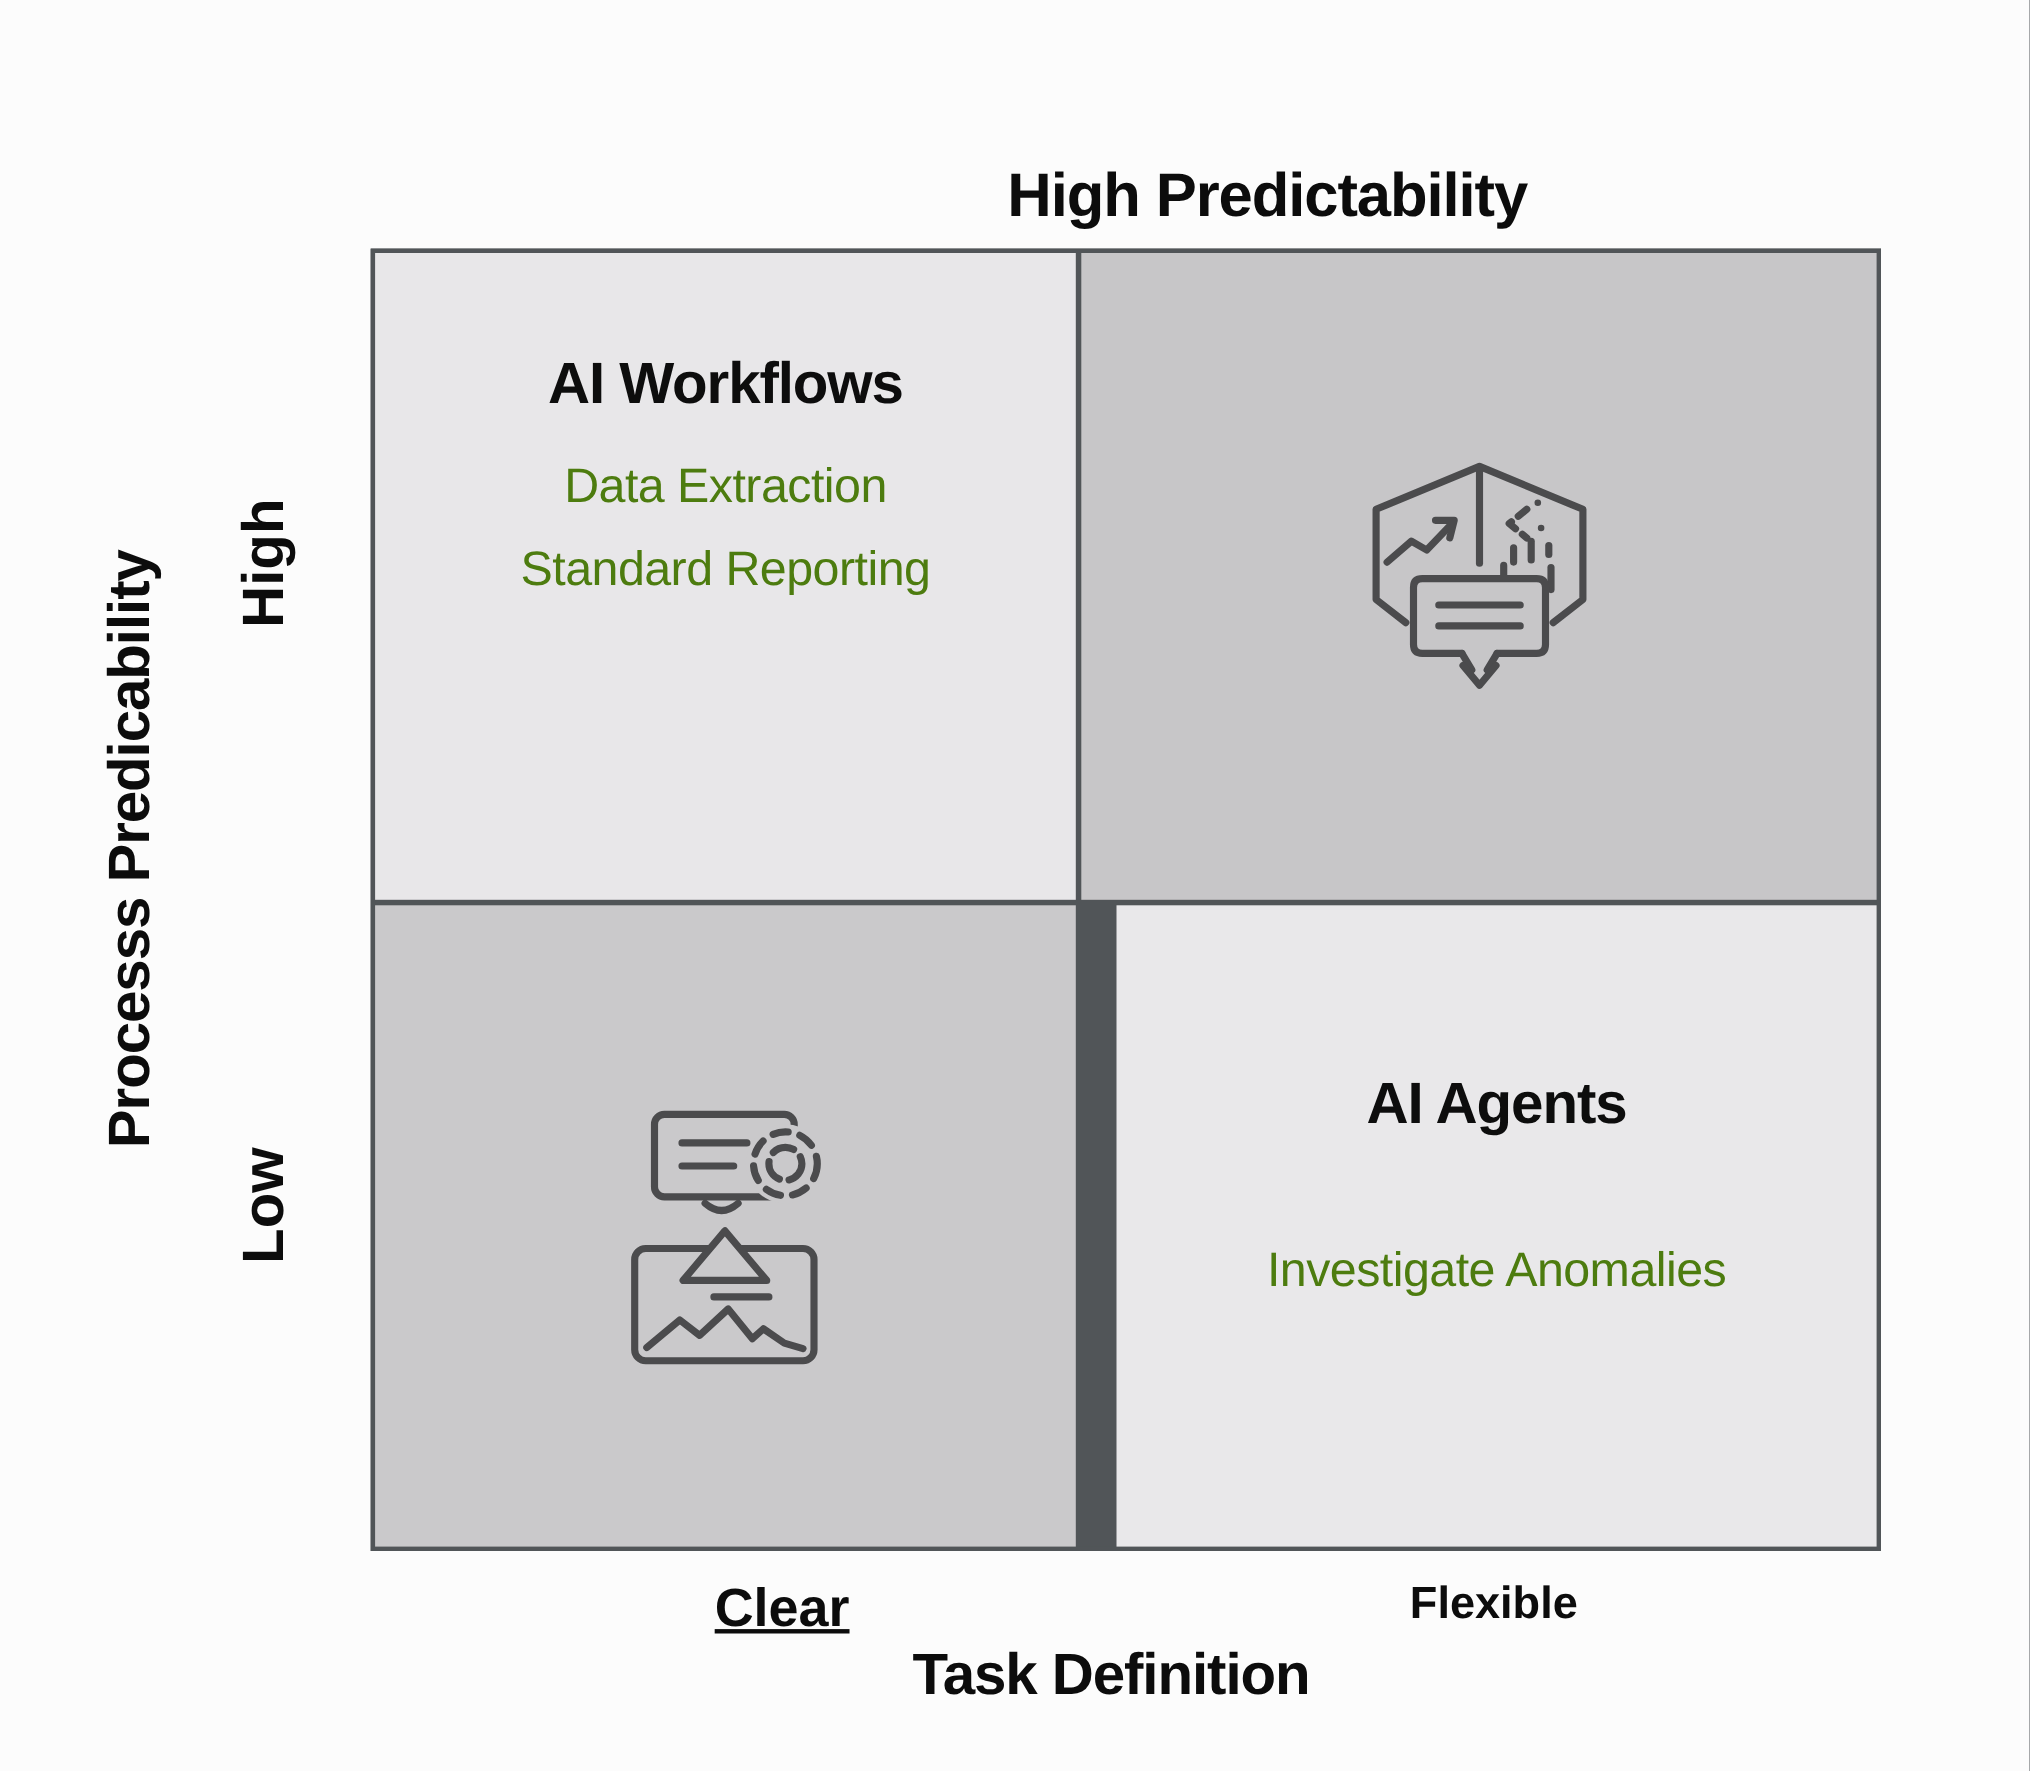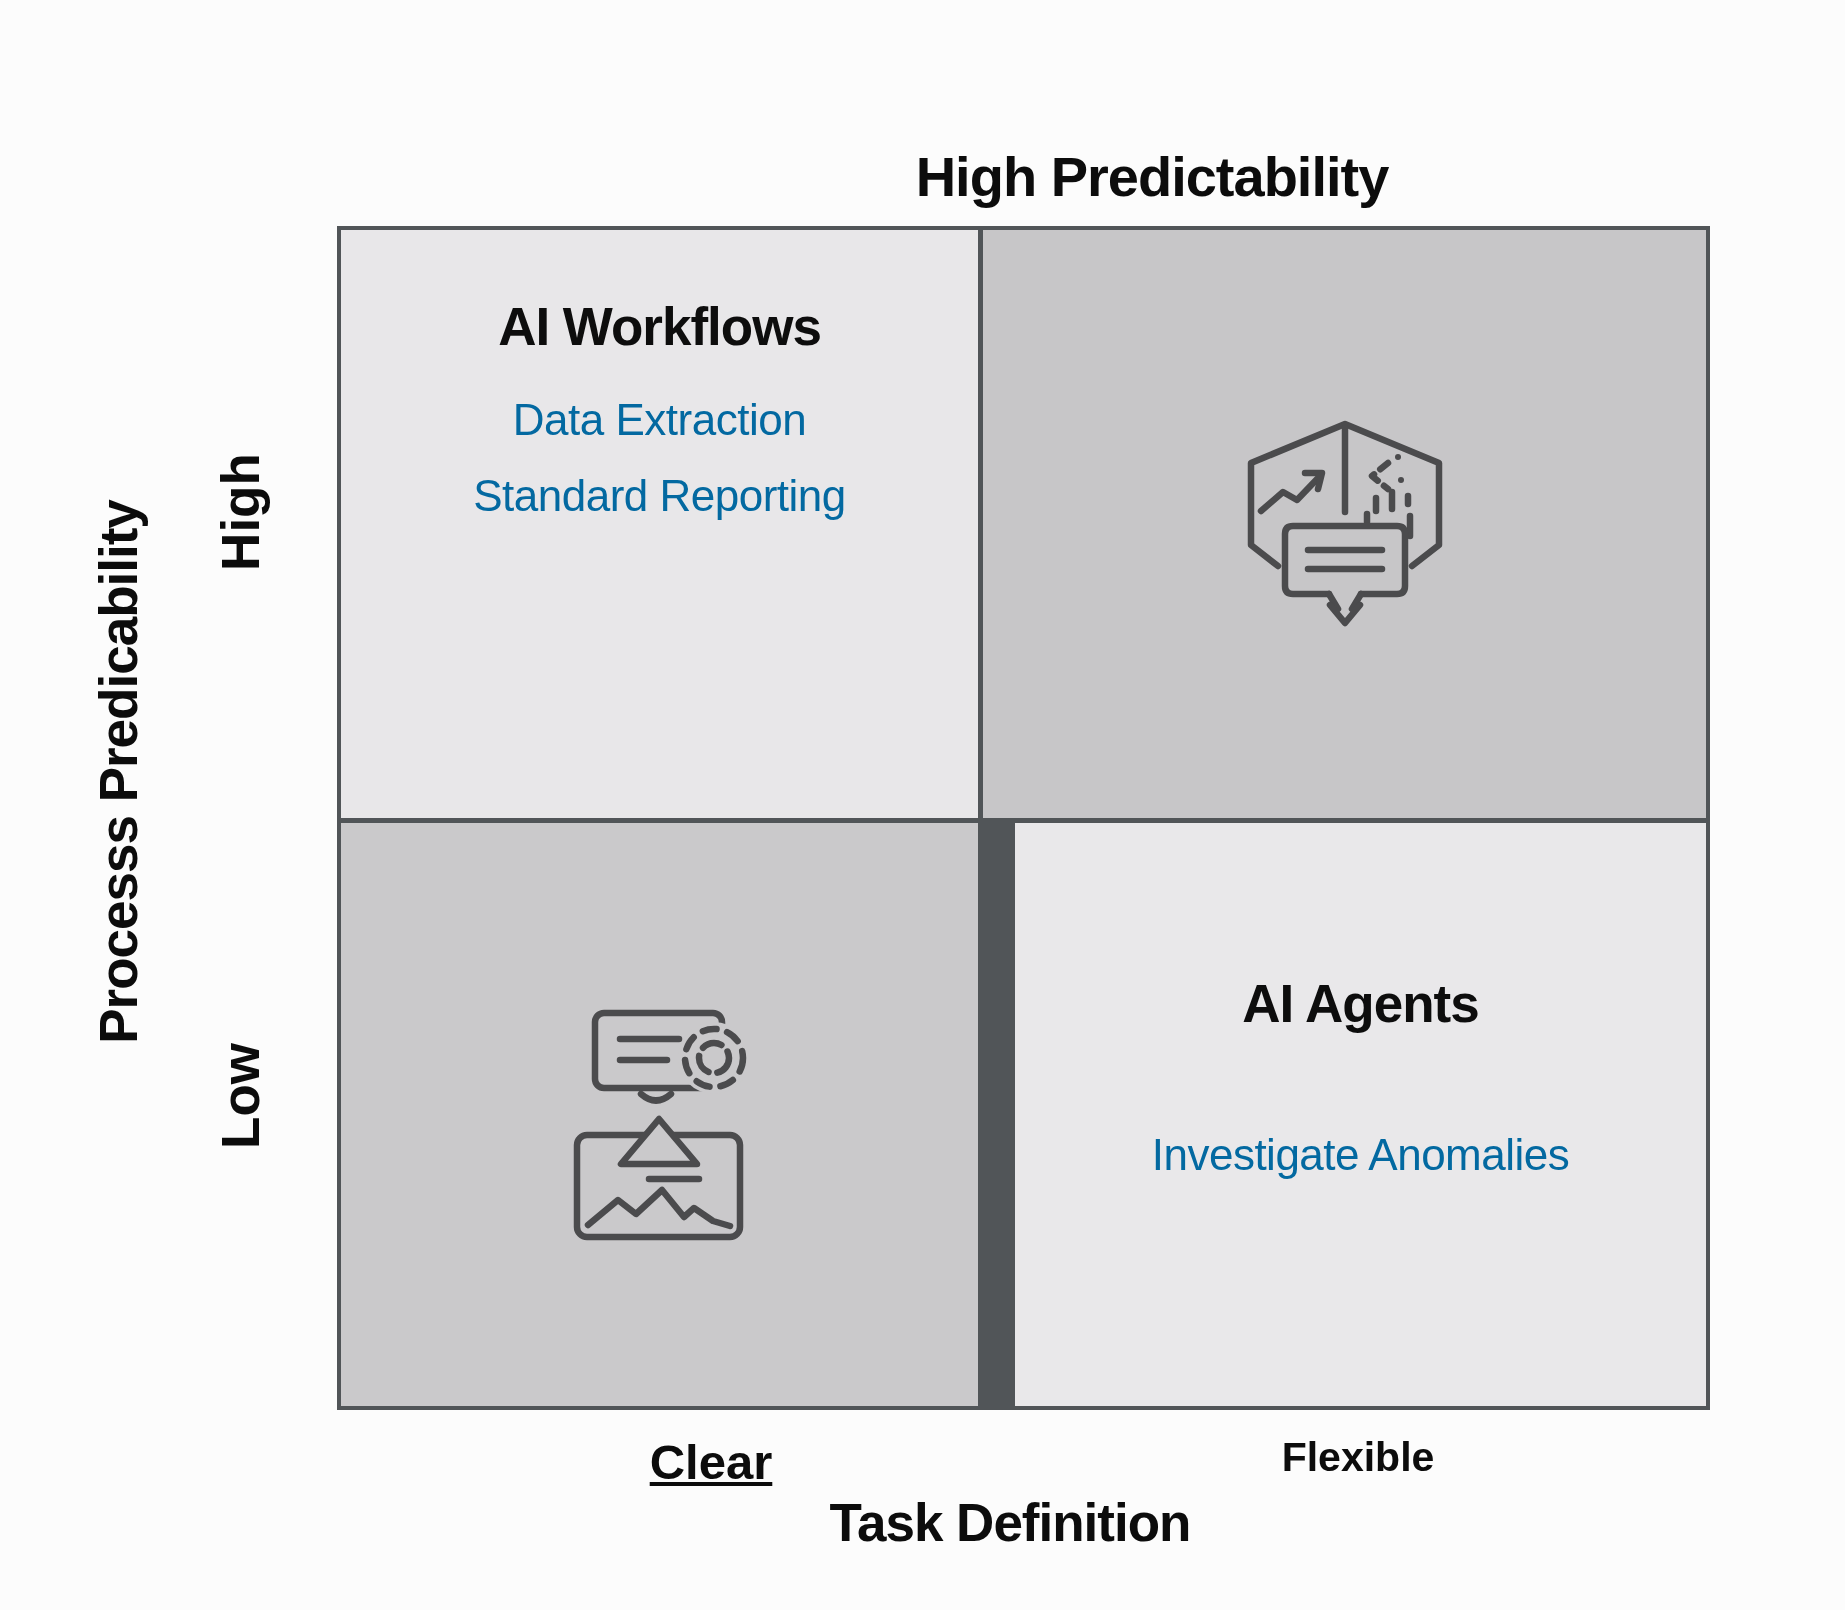--- a/index.html
+++ b/index.html
@@ -18,32 +18,32 @@
     width: 1373px; height: 1184px;
     background: #515558;
     border: 4px solid #515558;
     box-sizing: border-box;
     display: grid;
     grid-template-columns: 637px 1fr;
     grid-template-rows: 588px 1fr;
     gap: 5px;
   }
   .cell { display: flex; flex-direction: column; align-items: center; }
-  .q-tl { background: #e8e7e9; padding-top: 68px; }
+  .q-tl { background: #e8e7e9; padding-top: 90px; }
   .q-tr { background: #c7c6c8; justify-content: center; }
   .q-bl { background: #cac9cb; justify-content: center; padding-top: 20px; }
   .q-br { background: #e9e8ea; padding-top: 152px; margin-left: 32px; }
 
   .q-title {
     font-size: 53px; font-weight: bold; letter-spacing: -1px;
     color: #0d0d0d; line-height: 1.1; text-align: center;
   }
   .q-lines { margin-top: 26px; text-align: center; }
   .q-line {
-    font-size: 44px; font-weight: normal; color: #0369a1;
+    font-size: 44px; font-weight: normal; color: #4d7c0f;
     line-height: 76px; letter-spacing: -0.5px; white-space: nowrap;
   }
   .q-br .q-lines { margin-top: 84px; }
 
   
   .label { position: absolute; white-space: nowrap; font-weight: bold; color: #0c0c0c; }
   .top-label {
     top: 144px; left: 1152px; transform: translateX(-50%);
     font-size: 56px; letter-spacing: -1px;
   }

